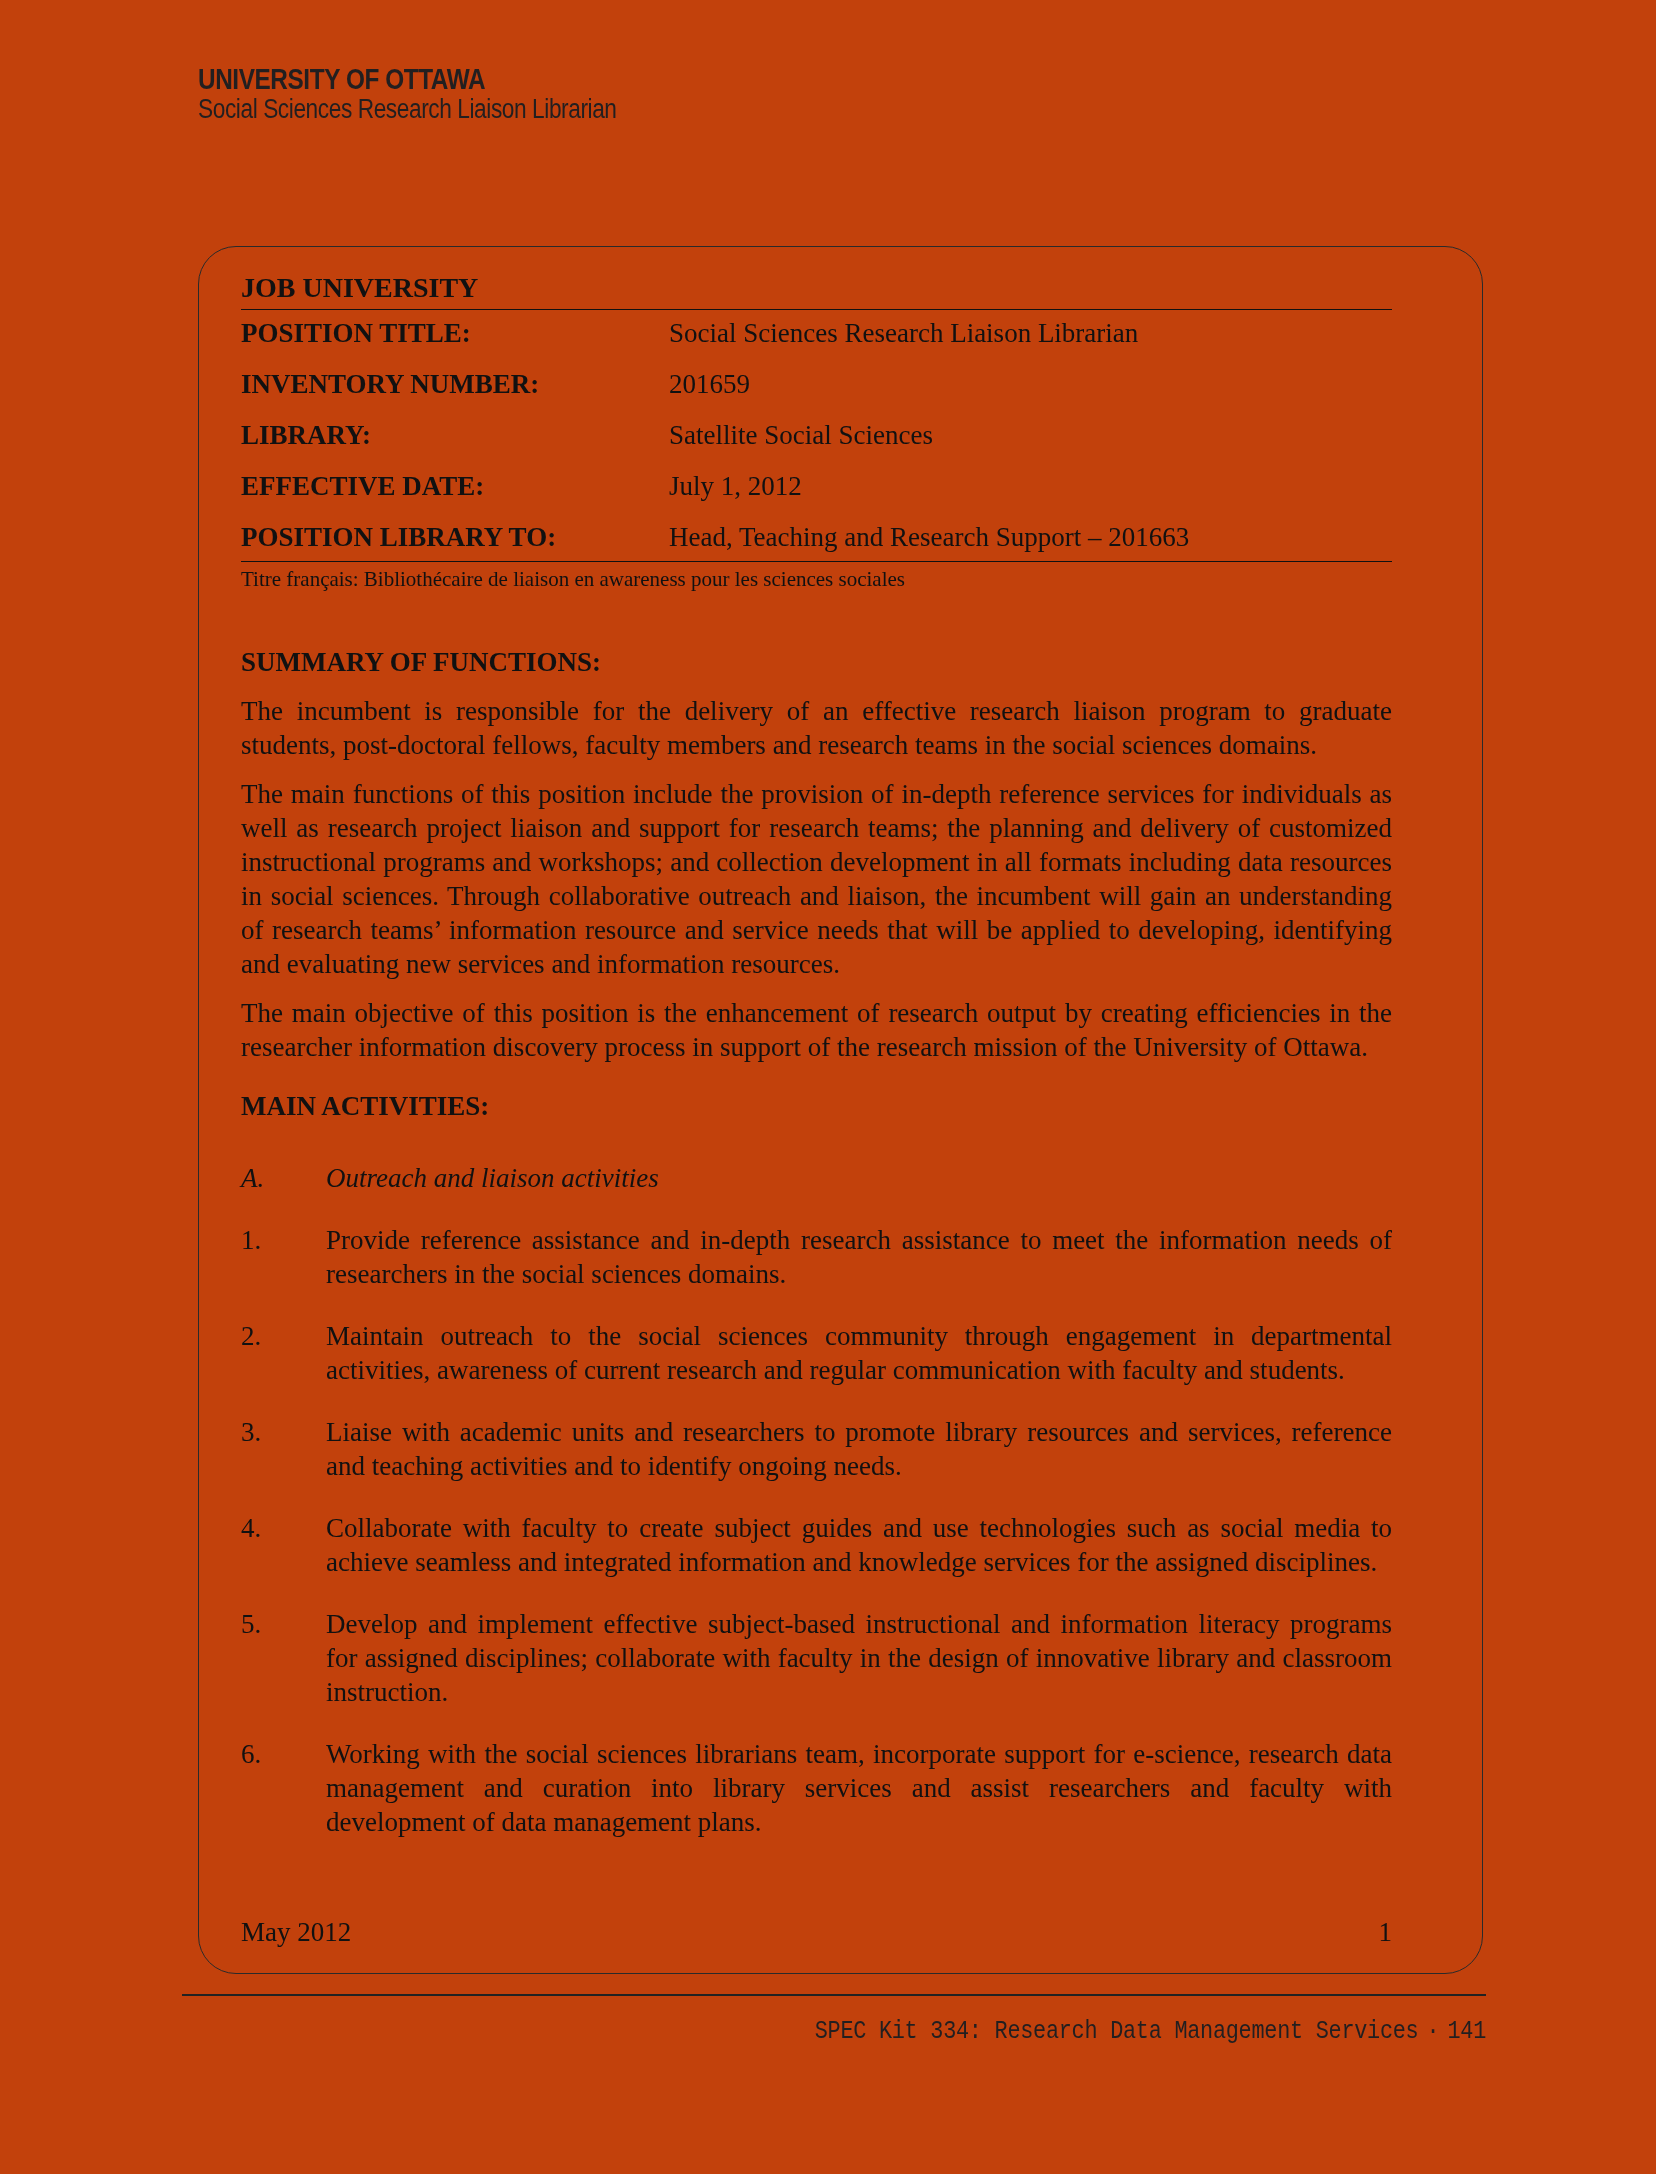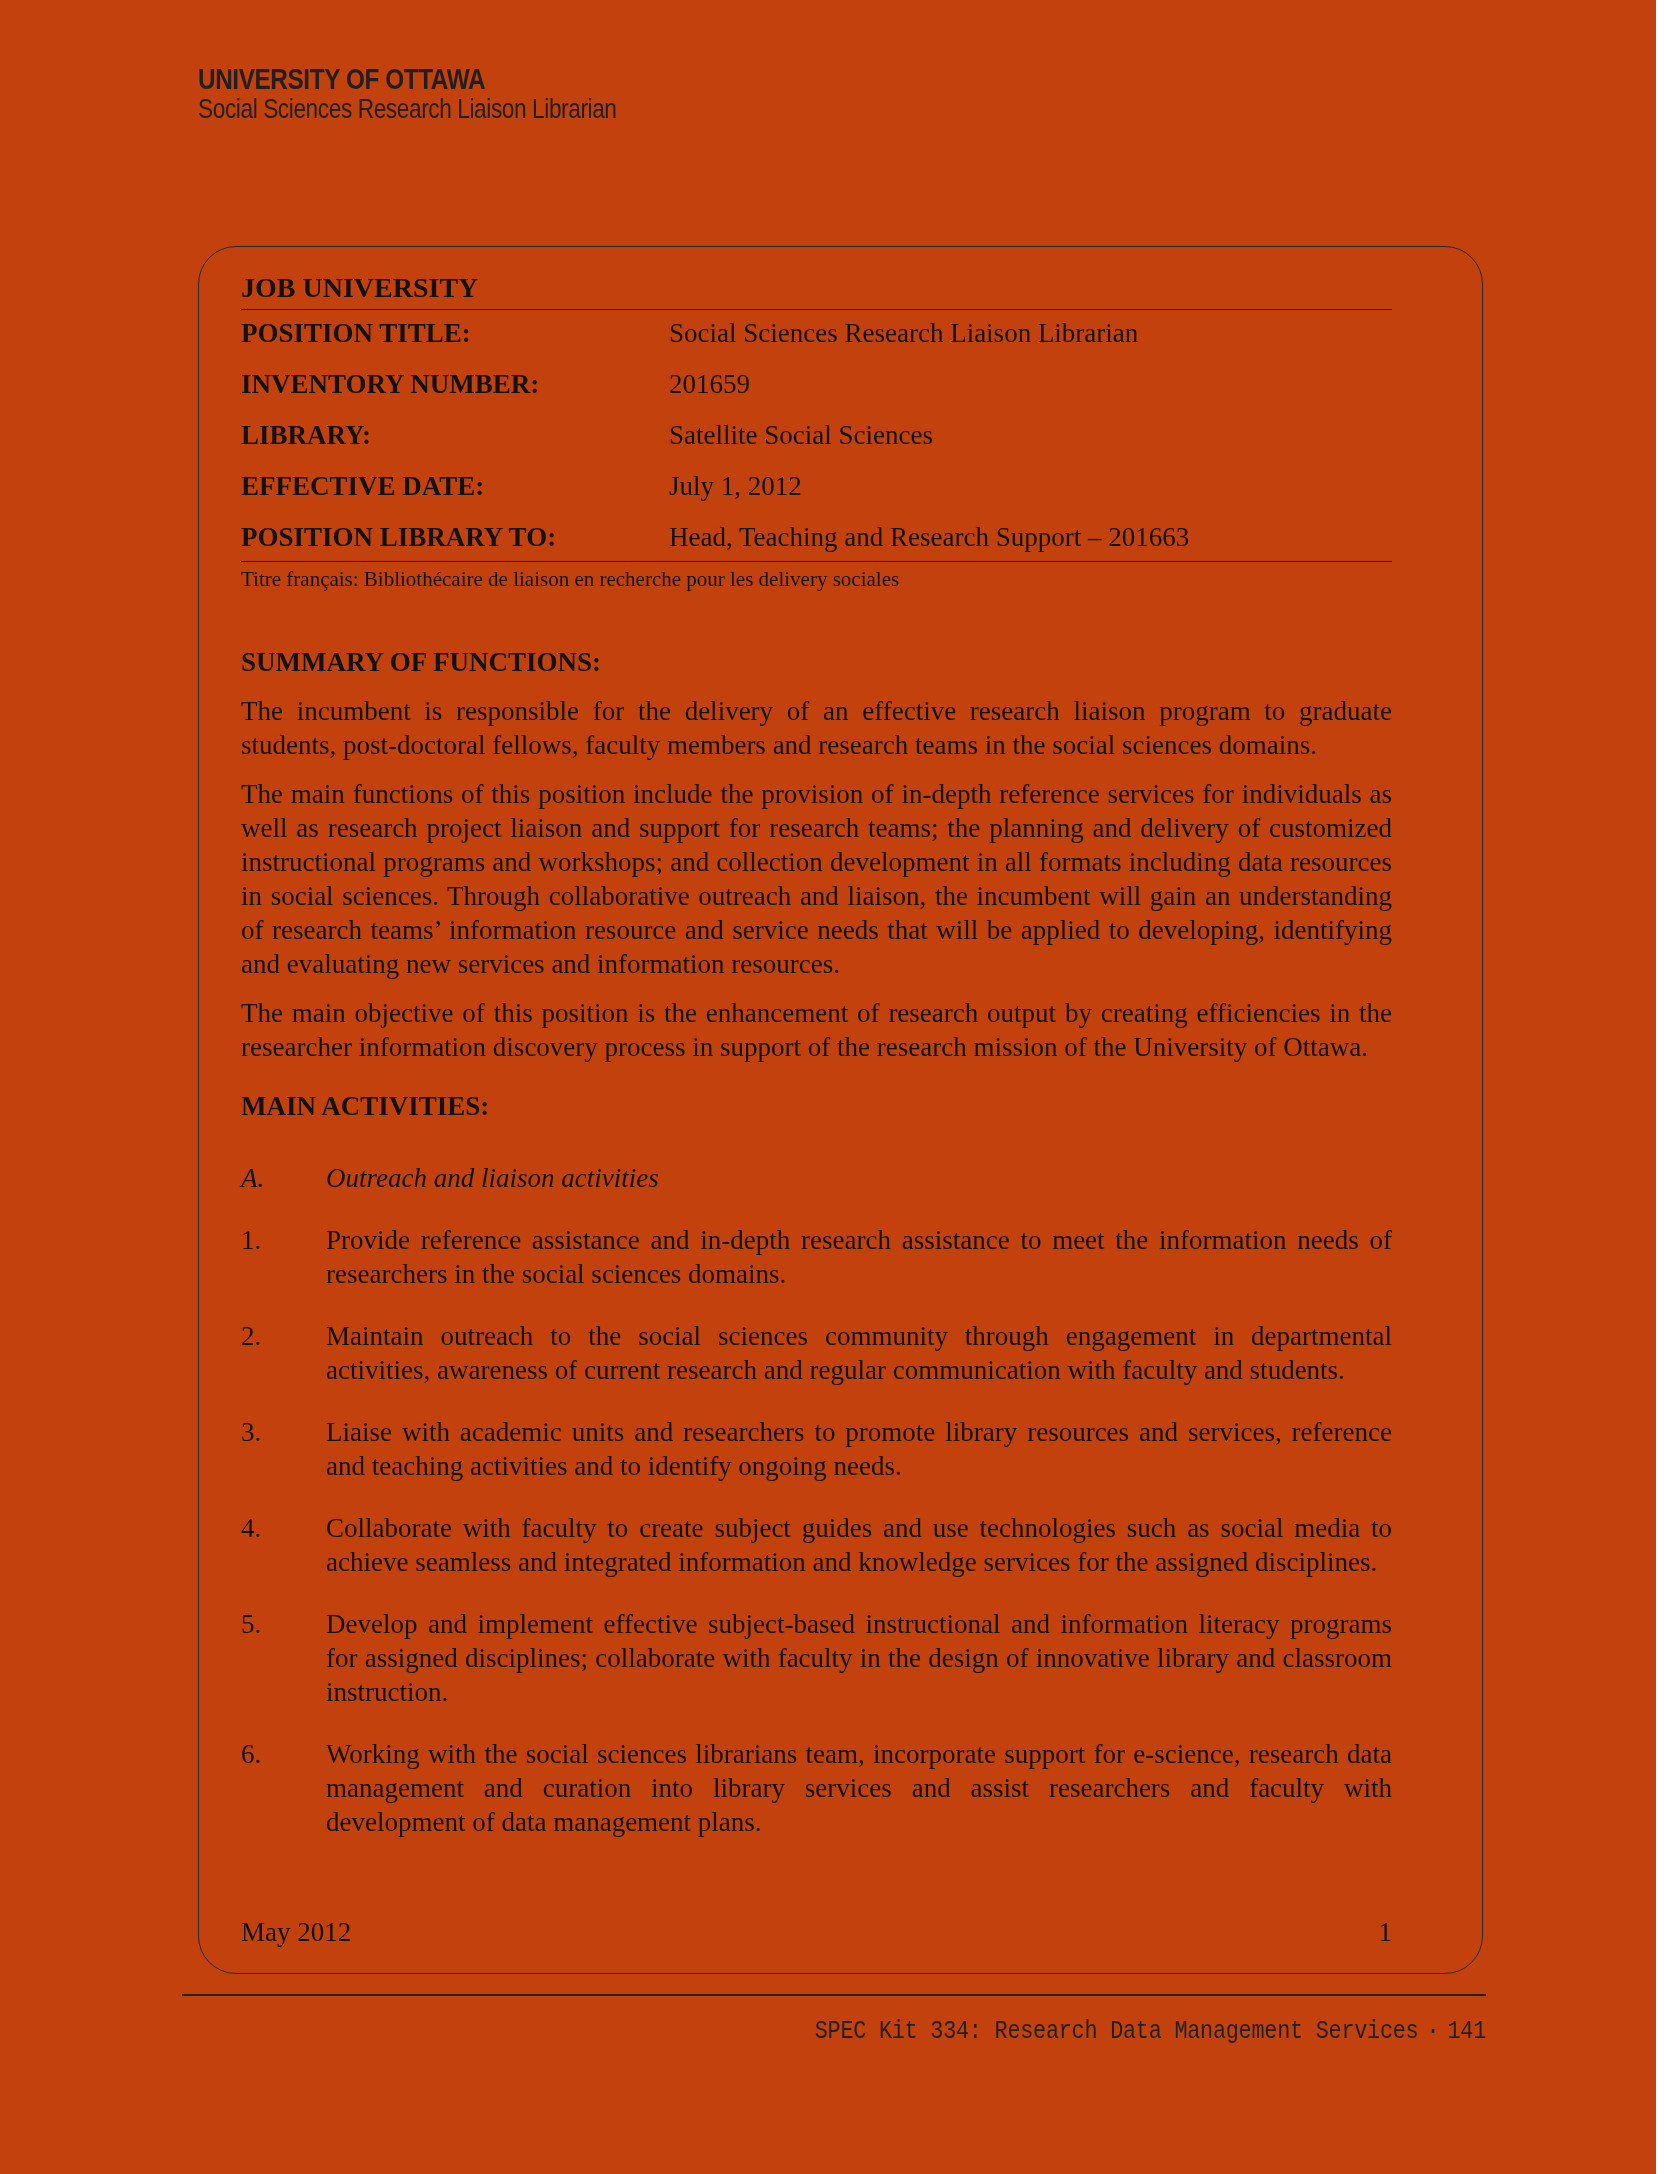--- a/index.html
+++ b/index.html
@@ -83,21 +83,21 @@
       <div class="field-value">201659</div>
       <div class="field-label">LIBRARY:</div>
       <div class="field-value">Satellite Social Sciences</div>
       <div class="field-label">EFFECTIVE DATE:</div>
       <div class="field-value">July 1, 2012</div>
       <div class="field-label">POSITION LIBRARY TO:</div>
       <div class="field-value">Head, Teaching and Research Support – 201663</div>
     </div>
     <hr class="rule rule-bottom">
 
-    <div class="french-note">Titre français: Bibliothécaire de liaison en recherche pour les delivery sociales</div>
+    <div class="french-note">Titre français: Bibliothécaire de liaison en awareness pour les sciences sociales</div>
 
     <div class="sec-heading">SUMMARY OF FUNCTIONS:</div>
     <p>The incumbent is responsible for the delivery of an effective research liaison program to graduate students, post-doctoral fellows, faculty members and research teams in the social sciences domains.</p>
     <p>The main functions of this position include the provision of in-depth reference services for individuals as well as research project liaison and support for research teams; the planning and delivery of customized instructional programs and workshops; and collection development in all formats including data resources in social sciences. Through collaborative outreach and liaison, the incumbent will gain an understanding of research teams’ information resource and service needs that will be applied to developing, identifying and evaluating new services and information resources.</p>
     <p>The main objective of this position is the enhancement of research output by creating efficiencies in the researcher information discovery process in support of the research mission of the University of Ottawa.</p>
 
     <div class="sec-heading activities">MAIN ACTIVITIES:</div>
 
     <div class="section-row">
       <div>A.</div>

